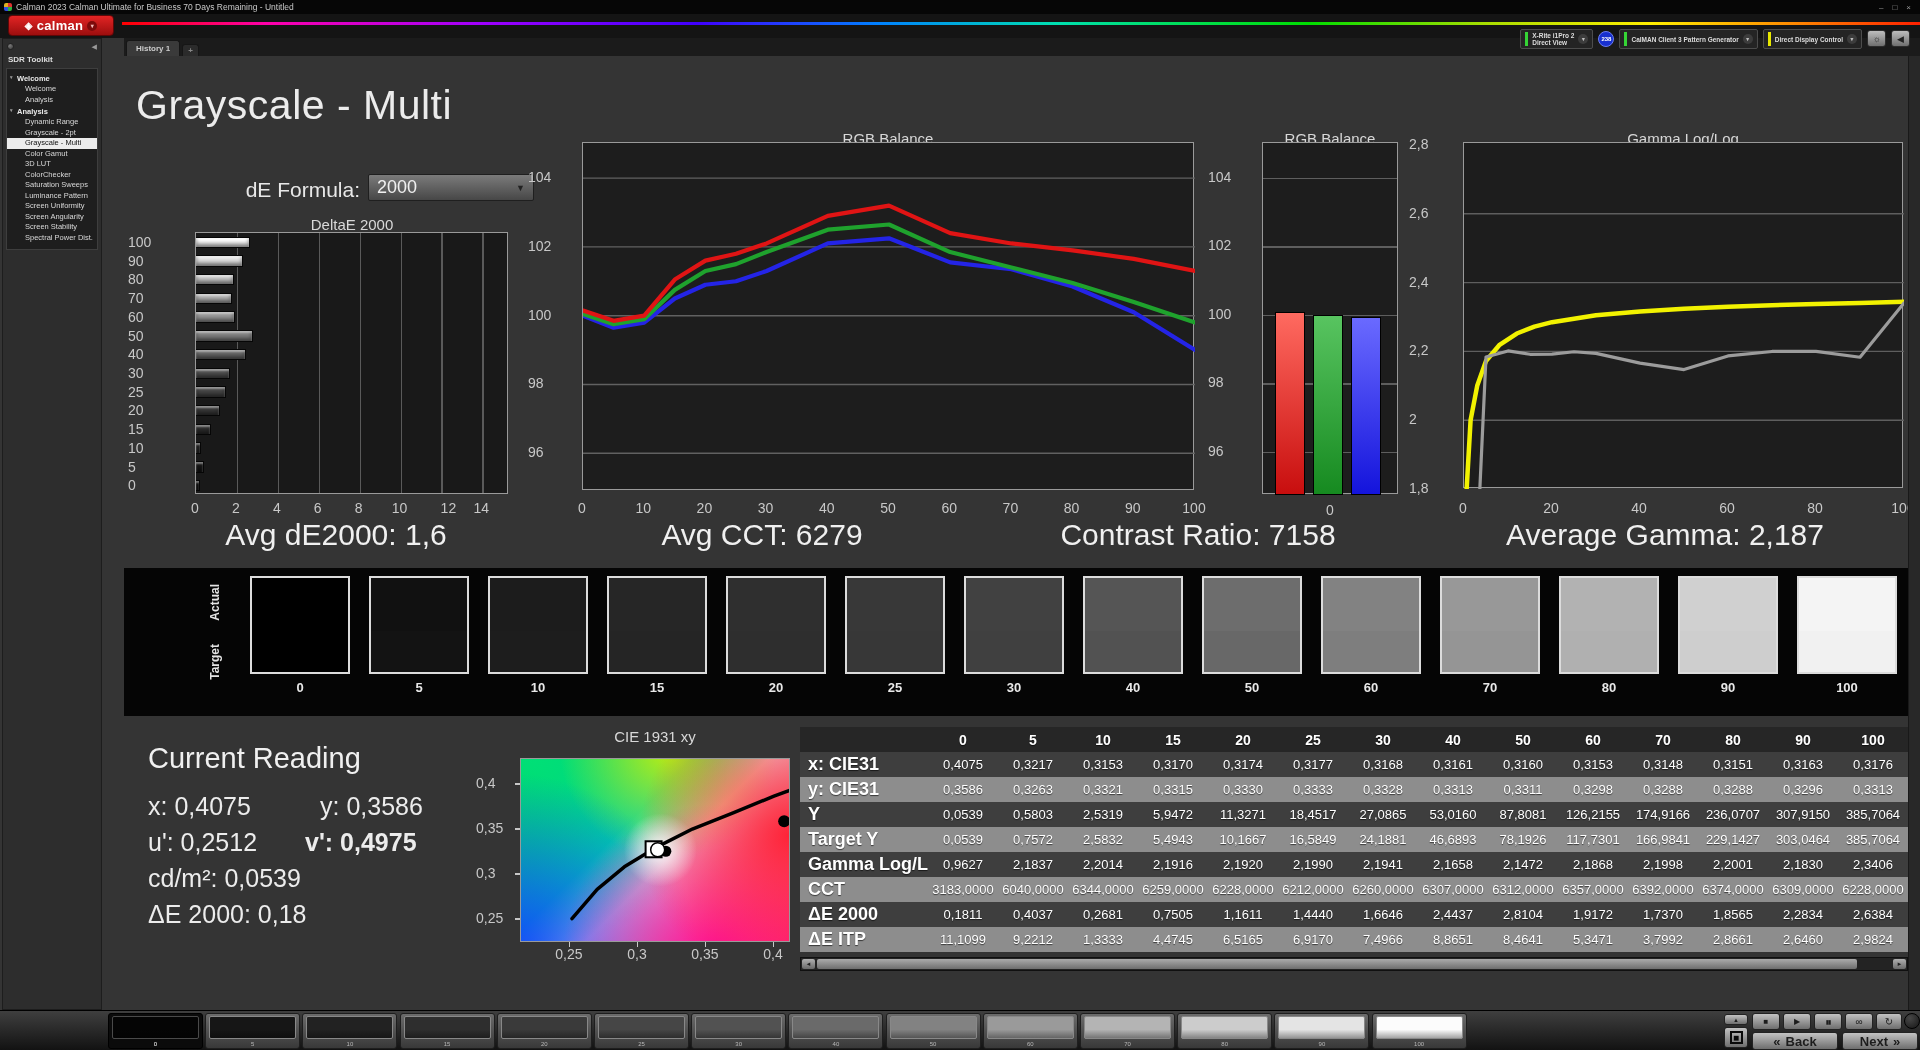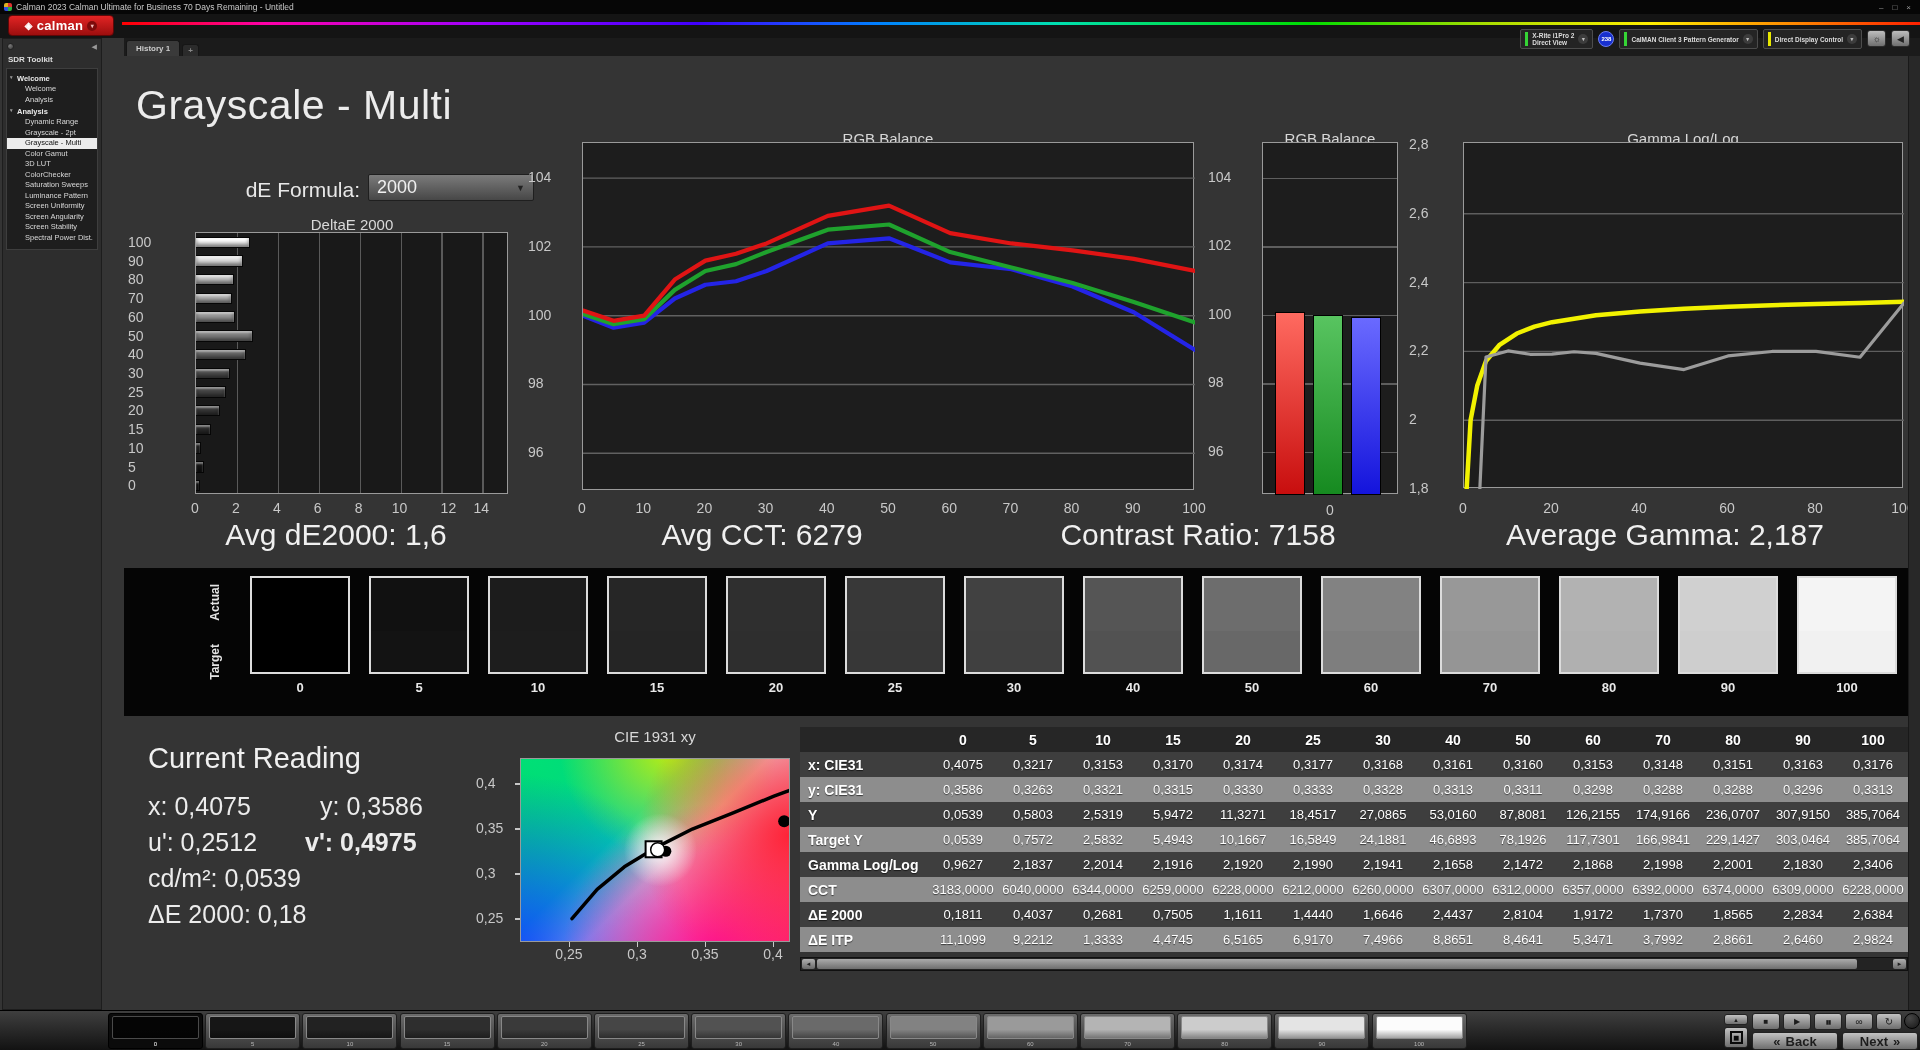--- a/index.html
+++ b/index.html
@@ -107,21 +107,21 @@
       radial-gradient(circle at 4% -4%, rgba(0,225,120,.95), rgba(0,225,120,0) 62%),
       linear-gradient(135deg,#00d060,#00c8c0 38%,#e8e8e8 55%,#ff4070);
   }
   .tickmark { position:absolute; background:#c8c8c8; }
 
   
   #grid { position:absolute; left:676px; top:671px; width:1108px; border-collapse:collapse; table-layout:fixed; }
   #grid th, #grid td { height:25px; font-size:13px; color:#fff; text-align:center; white-space:nowrap; overflow:hidden;
     text-shadow:0 1px 1px rgba(0,0,0,.6); }
   #grid thead th { background:#262626; font-size:14px; font-weight:bold; }
-  #grid td.lbl { text-align:left; padding-left:8px; font-size:14px; font-weight:bold; }
+  #grid td.lbl { text-align:left; padding-left:8px; font-size:18px; font-weight:bold; }
   #grid col.c-lbl { width:128px; }
   #grid col.c-val { width:70px; }
   #grid tr.r-dark td { background:#3e3e3e; }
   #grid tr.r-light td { background:#8d8d8d; }
   .grid-scroll { position:absolute; left:676px; top:901px; width:1108px; height:14px; background:#232323; border:1px solid #101010; }
   .gs-arrow { position:absolute; top:1px; width:13px; height:10px; background:linear-gradient(180deg,#b0b0b0,#6a6a6a);
     border-radius:2px; color:#222; font-size:6px; display:flex; align-items:center; justify-content:center; }
   .gs-thumb { position:absolute; left:16px; top:1px; width:1040px; height:10px;
     background:linear-gradient(180deg,#ababab,#6e6e6e); border-radius:2px; }
 

